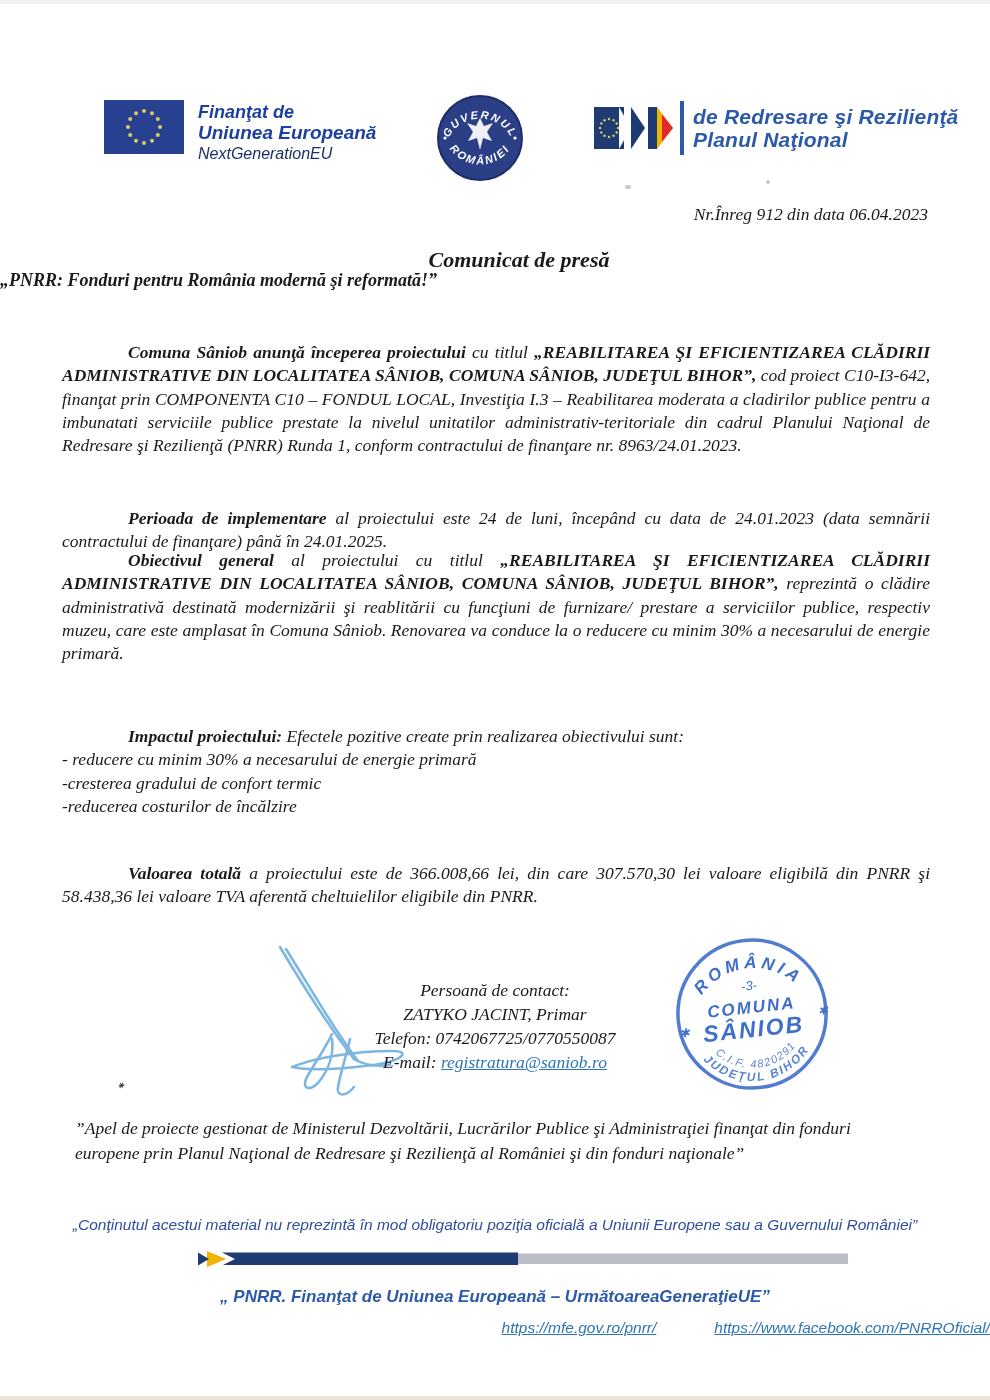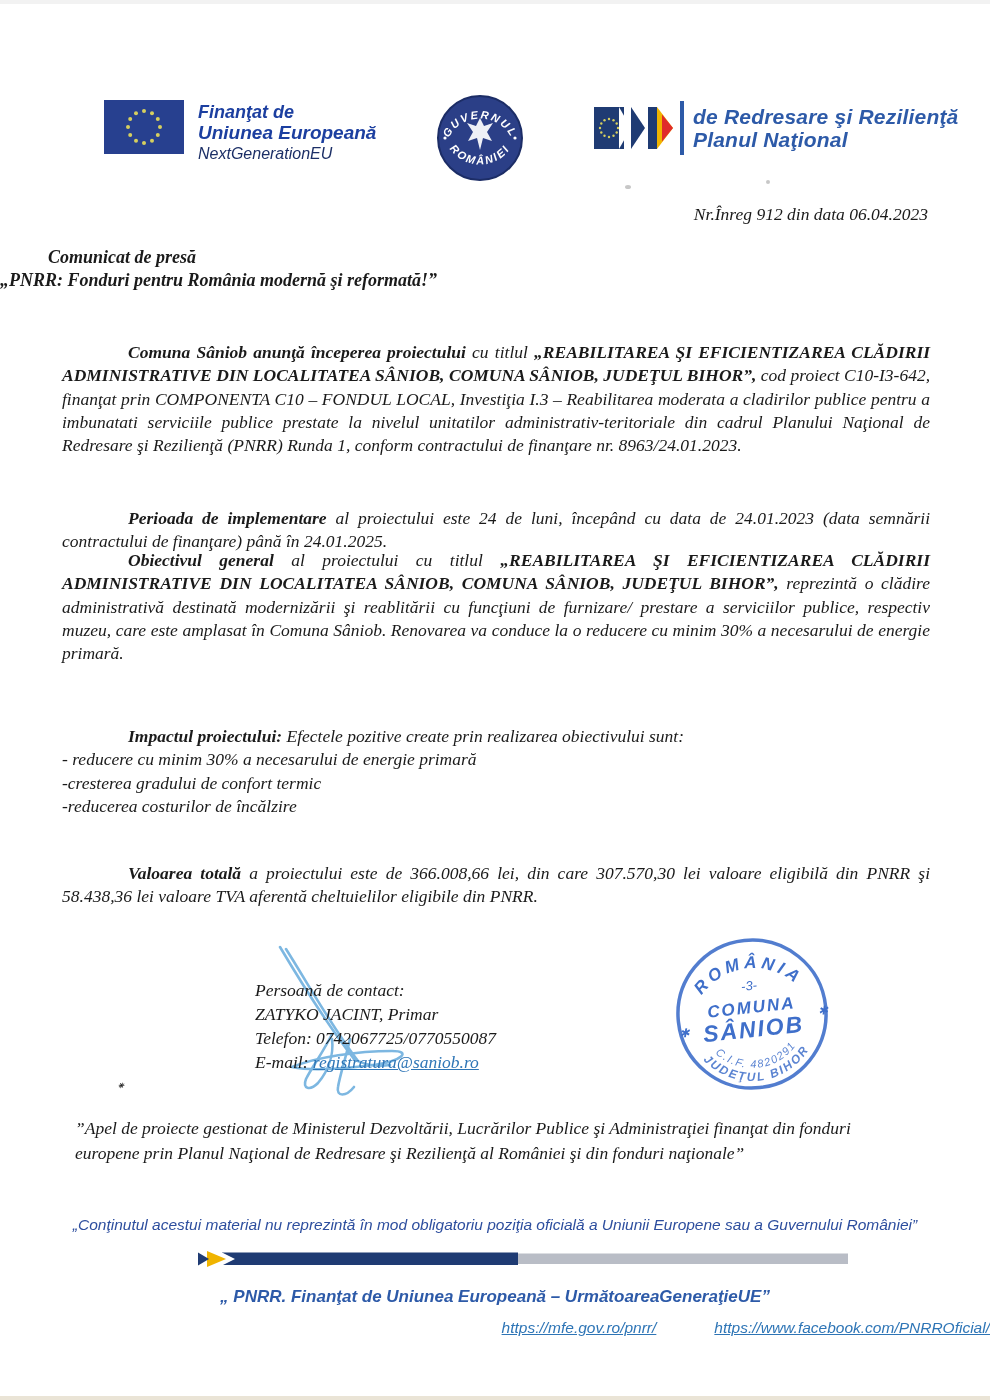--- a/index.html
+++ b/index.html
@@ -16,28 +16,28 @@
   .eu-text .b1 { font-weight:bold; font-size:18px; color:#1c3fa0; }
   .eu-text .b2 { font-weight:bold; font-size:19px; color:#1c3fa0; }
   .eu-text .b3 { font-size:16px; color:#1c2f66; margin-top:2px; }
   .gov-seal { position:absolute; left:432px; top:86px; }
   .pnrr-logo { position:absolute; left:594px; top:97px; display:flex; align-items:center; }
   .pnrr-sep { width:4px; height:54px; background:#2d5aa8; margin:0 9px 0 6px; }
   .pnrr-text { font-family:"Liberation Sans", sans-serif; font-weight:bold; font-size:21px; line-height:1.1; color:#2d5aa8; letter-spacing:.2px; }
   .speck { position:absolute; width:6px; height:4px; background:#b9b9b9; border-radius:50%; opacity:.8; }
   
   .regline { position:absolute; top:200px; right:62px; font-size:17.5px; }
-  .doc-title { position:absolute; top:243px; left:0; width:100%; font-weight:bold; font-size:18px;padding-left:48px; }
+  .doc-title { position:absolute; top:243px; left:0; width:100%; text-align:center; font-weight:bold; font-size:22px;padding-left:48px; }
   .doc-subtitle { position:absolute; top:266px; left:0; width:100%; font-weight:bold; font-size:18px; }
   .para { position:absolute; left:62px; width:868px; font-size:17.5px; line-height:23.3px; text-align:justify; }
   .para .indent { display:inline-block; width:66px; }
   .b { font-weight:bold; }
   .impact-item { text-align:left; }
   
-  .contact { position:absolute; top:974px; left:255px; width:480px; text-align:left; font-size:17.5px; line-height:24px; }
+  .contact { position:absolute; top:974px; left:255px; width:480px; text-align:center; font-size:17.5px; line-height:24px; }
   .email-link, .flink { color:#2e75b6; text-decoration:underline; cursor:pointer; }
   .signature { position:absolute; left:262px; top:935px; pointer-events:none; }
   .stamp { position:absolute; left:668px; top:926px; }
   .ink-mark { position:absolute; left:118px; top:1072px; font-size:11px; color:#222; transform:rotate(6deg); }
   
   .quote { position:absolute; top:1112px; left:75px; width:840px; text-align:left; font-size:17.5px; line-height:25px; }
   .disclaimer { position:absolute; top:1212px; left:0; width:100%; text-align:center;
     font-family:"Liberation Sans", sans-serif; font-size:15.5px; color:#2d4e9e; }
   .footer-bar { position:absolute; top:1246px; left:198px; }
   .slogan { position:absolute; top:1283px; left:0; width:100%; text-align:center;

